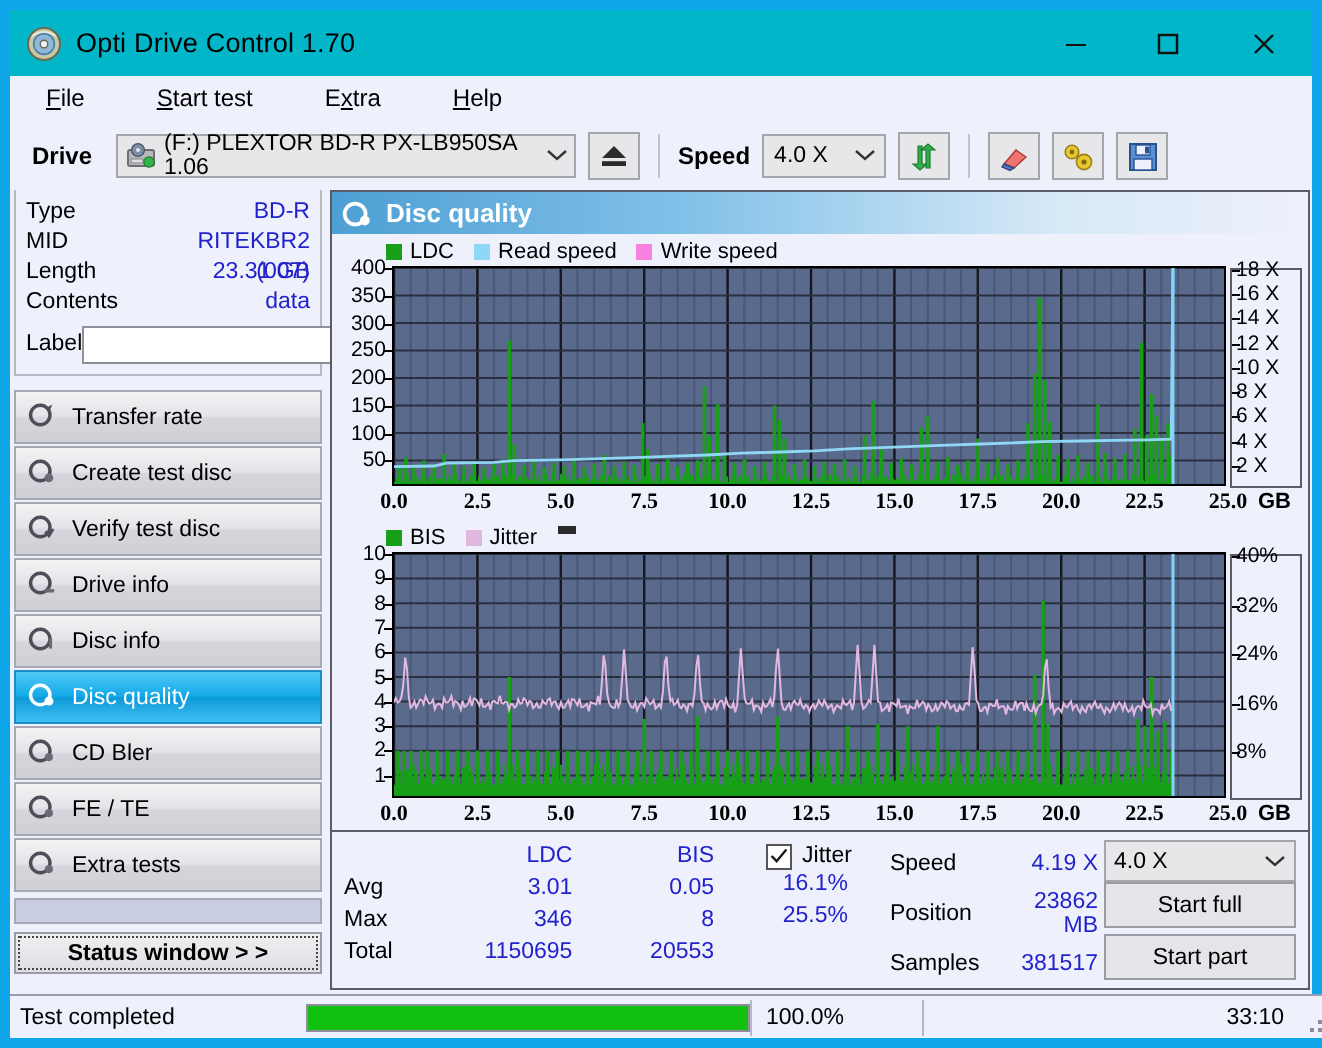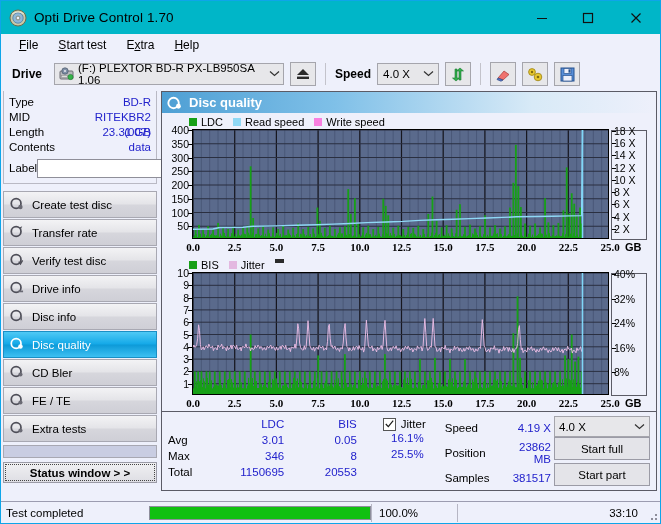--- a/index.html
+++ b/index.html
@@ -8,21 +8,21 @@
     width: 661px; height: 524px;
     font-family: "Liberation Sans", sans-serif;
     overflow: hidden;
   }
   body { background: #eef0fb; }
 
   #app {
     position: relative;
     width: 661px; height: 524px;
     background: #eef0fb;
-    border: 1px solid #0ea5e9;
+    border: 5px solid #0ea5e9;
   }
 
   
   .titlebar {
     height: 33px;
     background: #00b6c8;
     display: flex; align-items: center;
     position: relative;
   }
   .title-ico {
@@ -35,21 +35,21 @@
   .wbtns { position: absolute; right: 0; top: 0; height: 33px; display: flex; }
   .wbtn {
     width: 46px; height: 33px; display: flex; align-items: center; justify-content: center;
     font-size: 13px; color: #111; line-height: 1;
   }
   .wbtn:last-child { width: 49px; }
 
   
   .menubar {
     height: 23px; background: #eef0fb;
-    display: flex; align-items: center; padding-left: 9px; gap: 2px;
+    display: flex; align-items: center; padding-left: 9px; gap: 18px;
     border-bottom: none;
   }
   .menuitem {
     font-size: 12px; color: #000; padding: 2px 9px 3px 9px;
   }
   .menuitem u { text-decoration: underline; }
 
   
   .drivebar {
     height: 34px; background: #eef0fb;
@@ -383,33 +383,33 @@
             </svg>
           </span>
         </div>
       </div>
 
       <div class="navlist">
         <div class="navitem">
           <span>
             <svg width="14" height="13" viewBox="0 0 16 15">
                 <circle cx="7" cy="7.5" r="5.6" fill="none" stroke="#4e4e58" stroke-width="2"></circle>
+                <path d="M11 3 L14 1.5 L12.5 5 Z" fill="#4e4e58"></path>
+              </svg>
+          </span>
+          <span class="nlbl">Transfer rate</span>
+        </div>
+        <div class="navitem">
+          <span>
+            <svg width="14" height="13" viewBox="0 0 16 15">
+                <circle cx="7" cy="7.5" r="5.6" fill="none" stroke="#4e4e58" stroke-width="2"></circle>
                 <circle cx="12" cy="11.5" r="2.5" fill="#6a6a74"></circle>
               </svg>
           </span>
           <span class="nlbl">Create test disc</span>
-        </div>
-        <div class="navitem">
-          <span>
-            <svg width="14" height="13" viewBox="0 0 16 15">
-                <circle cx="7" cy="7.5" r="5.6" fill="none" stroke="#4e4e58" stroke-width="2"></circle>
-                <path d="M11 3 L14 1.5 L12.5 5 Z" fill="#4e4e58"></path>
-              </svg>
-          </span>
-          <span class="nlbl">Transfer rate</span>
         </div>
         <div class="navitem">
           <span>
             <svg width="14" height="13" viewBox="0 0 16 15">
                 <circle cx="7" cy="7.5" r="5.6" fill="none" stroke="#4e4e58" stroke-width="2"></circle>
                 <path d="M10 10 L12 12.6 L14.5 8.6" fill="none" stroke="#4e4e58" stroke-width="1.6"></path>
               </svg>
           </span>
           <span class="nlbl">Verify test disc</span>
         </div>

